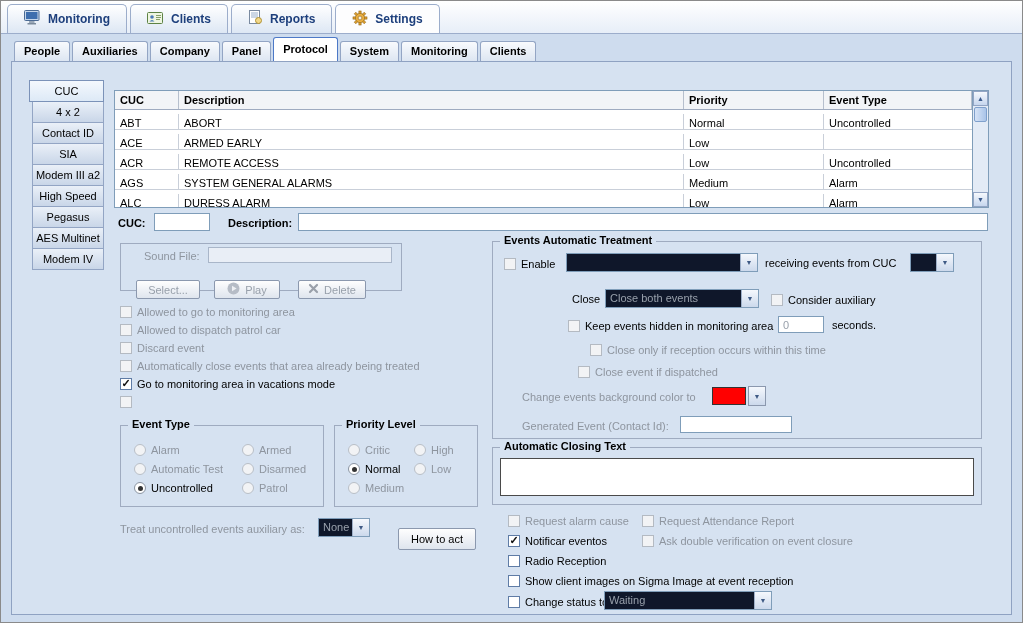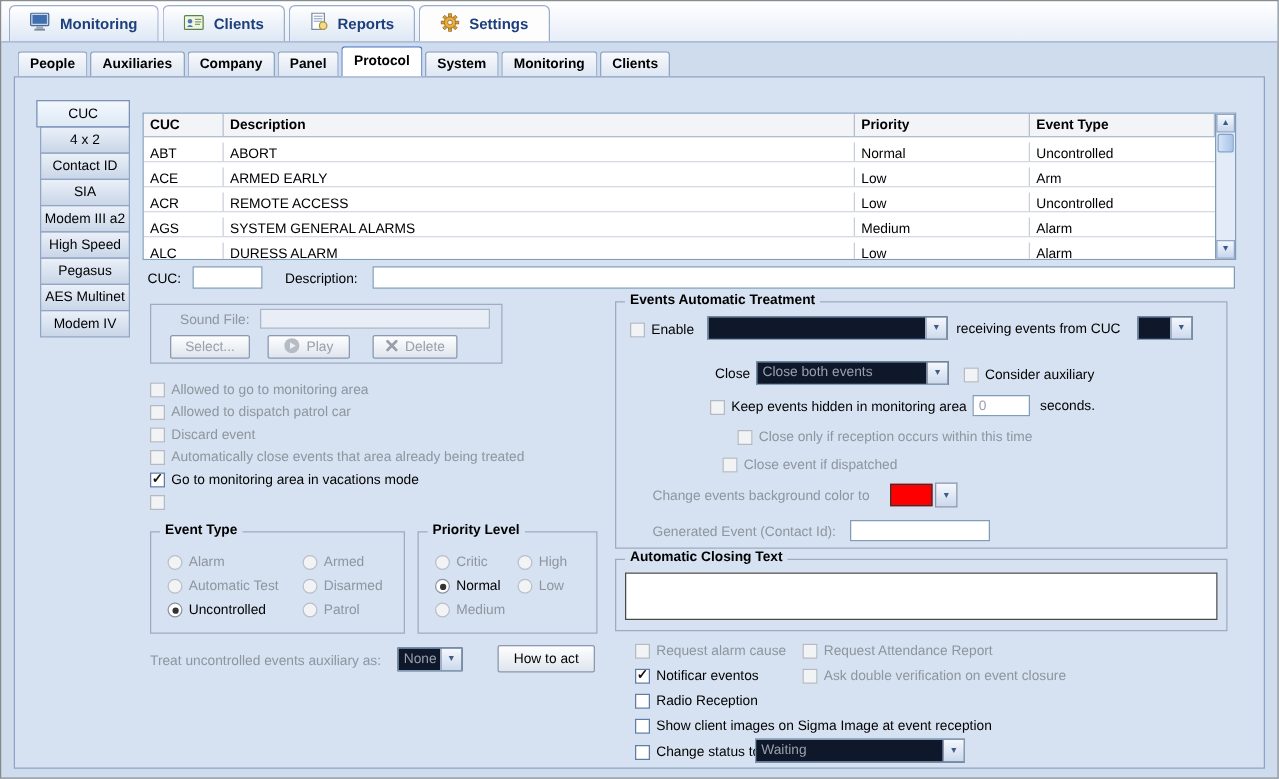--- a/index.html
+++ b/index.html
@@ -39,37 +39,37 @@
   
   .check { position:absolute; display:flex; align-items:center; gap:5px; height:14px; white-space:nowrap; }
   .cb { width:12px; height:12px; background:#fff; border:1px solid #5f7ca6; display:inline-flex; align-items:center; justify-content:center; flex:none; }
   .cb.dis { background:#f2f3f5; border-color:#b4bac2; }
   .mark { font-size:11px; line-height:1; color:#111; font-weight:bold; margin-top:-2px; }
   .radio { width:12px; height:12px; border-radius:50%; background:#fff; border:1px solid #8a94a2; display:inline-flex; align-items:center; justify-content:center; flex:none; }
   .radio.dis { background:#f2f3f5; border-color:#b9bfc7; }
   .radio.sel::after { content:""; width:5px; height:5px; border-radius:50%; background:#333; }
   .glabel { color:#8e959f; }
   .lbl { position:absolute; white-space:nowrap; }
-  .bold { font-weight:normal; }
+  .bold { font-weight:bold; }
 
   .grp { position:absolute; border:1px solid #9fabc0; }
   .grp-title { position:absolute; top:-8px; left:7px; background:#d6e2f1; padding:0 4px; font-weight:bold; white-space:nowrap; }
 
   .tin { position:absolute; border:1px solid #7f9db9; background:#fff; font:11px "Liberation Sans",sans-serif; padding:1px 4px; color:#000; }
   .tin.dis { background:#e9eef6; color:#8e959f; border-color:#a9b6c9; }
   .tin.gtext { color:#98a0ab; }
 
   .combo { position:absolute; border:1px solid #7f9db9; background:#fff; display:flex; height:19px; }
   .ctxt { flex:1; padding:2px 4px; overflow:hidden; white-space:nowrap; }
   .cbtn { width:17px; flex:none; background:linear-gradient(#f5f8fd,#ccd9ec); border-left:1px solid #9fb0c9; display:flex; align-items:center; justify-content:center; }
   .car { font-size:7px; color:#3f5a85; }
   .combo.dis { background:#0f172a; }
   .combo.dis .ctxt { color:#98a0ab; }
 
-  .btn3d { position:absolute; border:1px solid #8b98ae; border-radius:2px; background:linear-gradient(#fefefe,#dfe5ee); display:flex; align-items:center; justify-content:center; gap:5px; font-size:11px; cursor:default; }
+  .btn3d { position:absolute; border:1px solid #8b98ae; border-radius:2px; background:linear-gradient(#fefefe,#dfe5ee); display:flex; align-items:center; justify-content:center; gap:5px; font-size:11px; cursor:default;margin-top:12px; }
   .btn3d.dis { color:#98a0ab; }
 
   .swatchbox { position:absolute; display:flex; align-items:center; height:22px; }
   .swatch { width:34px; height:18px; border:1px solid #333; background:#f00; }
   .swbtn { width:18px; height:20px; margin-left:2px; border:1px solid #8b98ae; background:linear-gradient(#f5f8fd,#ccd9ec); display:flex; align-items:center; justify-content:center; }
 
   .txtarea { position:absolute; border:1px solid #4a4a4a; background:#fff; font:11px "Liberation Sans",sans-serif; resize:none; padding:2px 4px; }
 </style>
 </head>
 <body>
@@ -174,21 +174,20 @@
         <div class="trow">
           <div class="tc c0">ABT</div>
           <div class="tc c1">ABORT</div>
           <div class="tc c2">Normal</div>
           <div class="tc c3">Uncontrolled</div>
         </div>
         <div class="trow">
           <div class="tc c0">ACE</div>
           <div class="tc c1">ARMED EARLY</div>
           <div class="tc c2">Low</div>
-          <div class="tc c3">Arm</div>
         </div>
         <div class="trow">
           <div class="tc c0">ACR</div>
           <div class="tc c1">REMOTE ACCESS</div>
           <div class="tc c2">Low</div>
           <div class="tc c3">Uncontrolled</div>
         </div>
         <div class="trow">
           <div class="tc c0">AGS</div>
           <div class="tc c1">SYSTEM GENERAL ALARMS</div>

